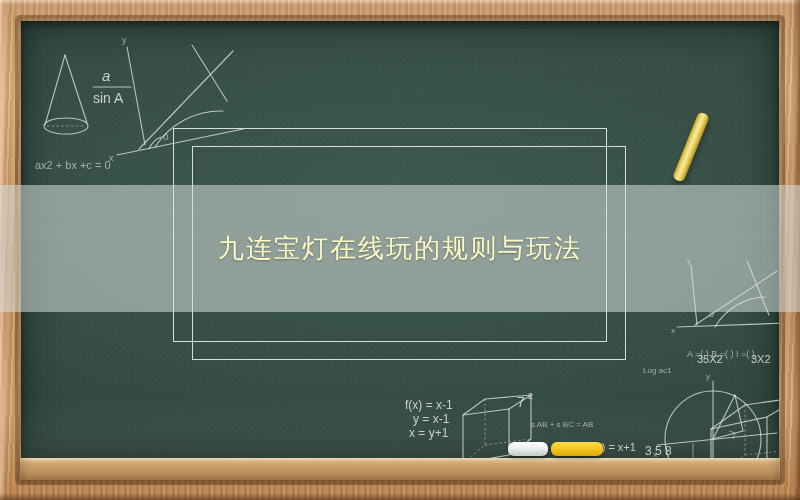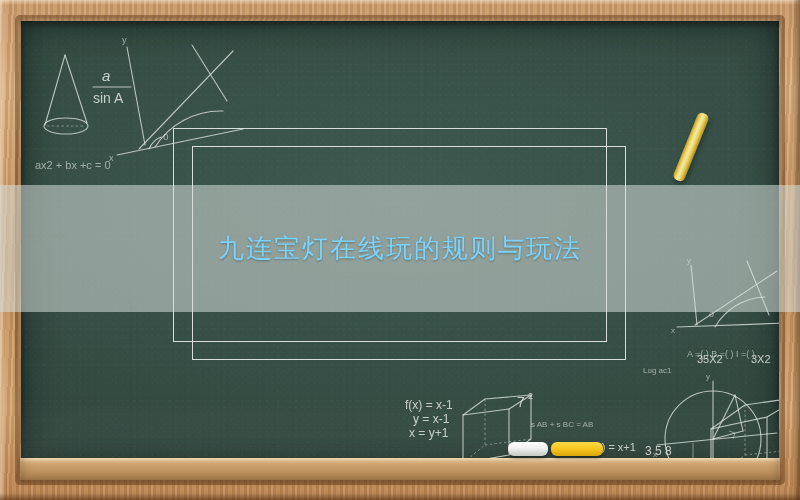--- a/index.html
+++ b/index.html
@@ -78,21 +78,21 @@
   .deco-inner{left:171px;top:125px;width:432px;height:212px;}
 
   
   .banner{
     position:absolute;left:0;top:185px;width:800px;height:127px;
     background:rgba(215,222,219,.55);
     display:flex;align-items:center;justify-content:center;
     z-index:40;
   }
   .banner-title{
-    color:#7dd3fc;
+    color:#fef9c3;
     font-size:26px;
     letter-spacing:2px;
     font-weight:400;
     text-shadow:0 1px 2px rgba(40,55,50,.45);
     white-space:nowrap;
     font-family:"DejaVu Sans","Liberation Sans",sans-serif;
   }
 
   
   .chalk-stick{

